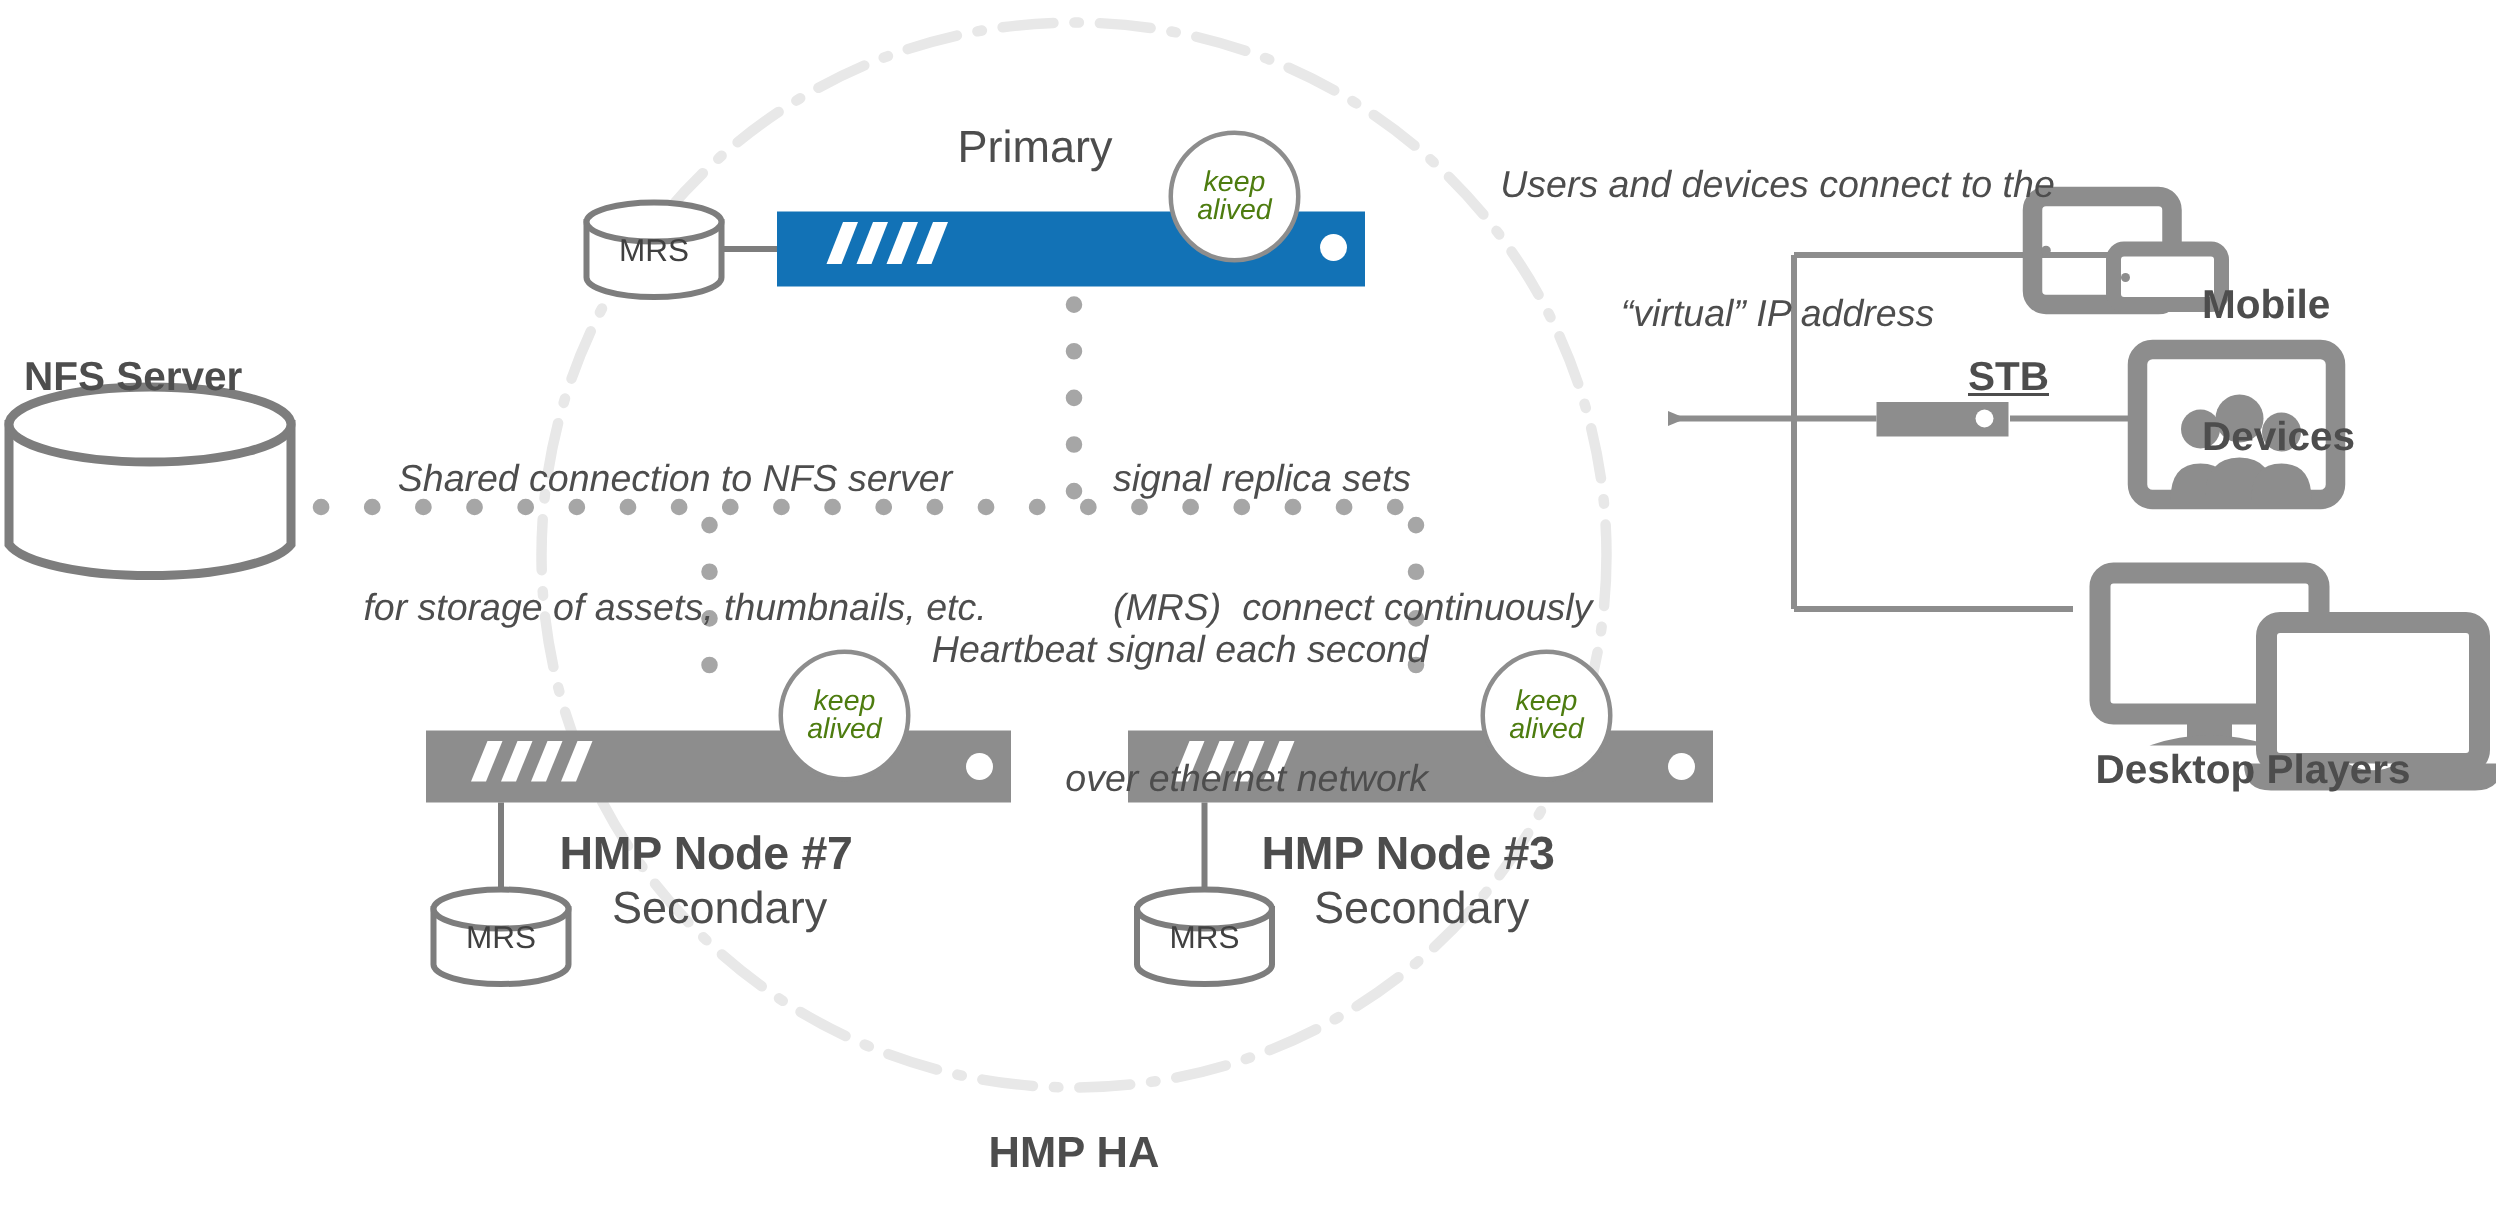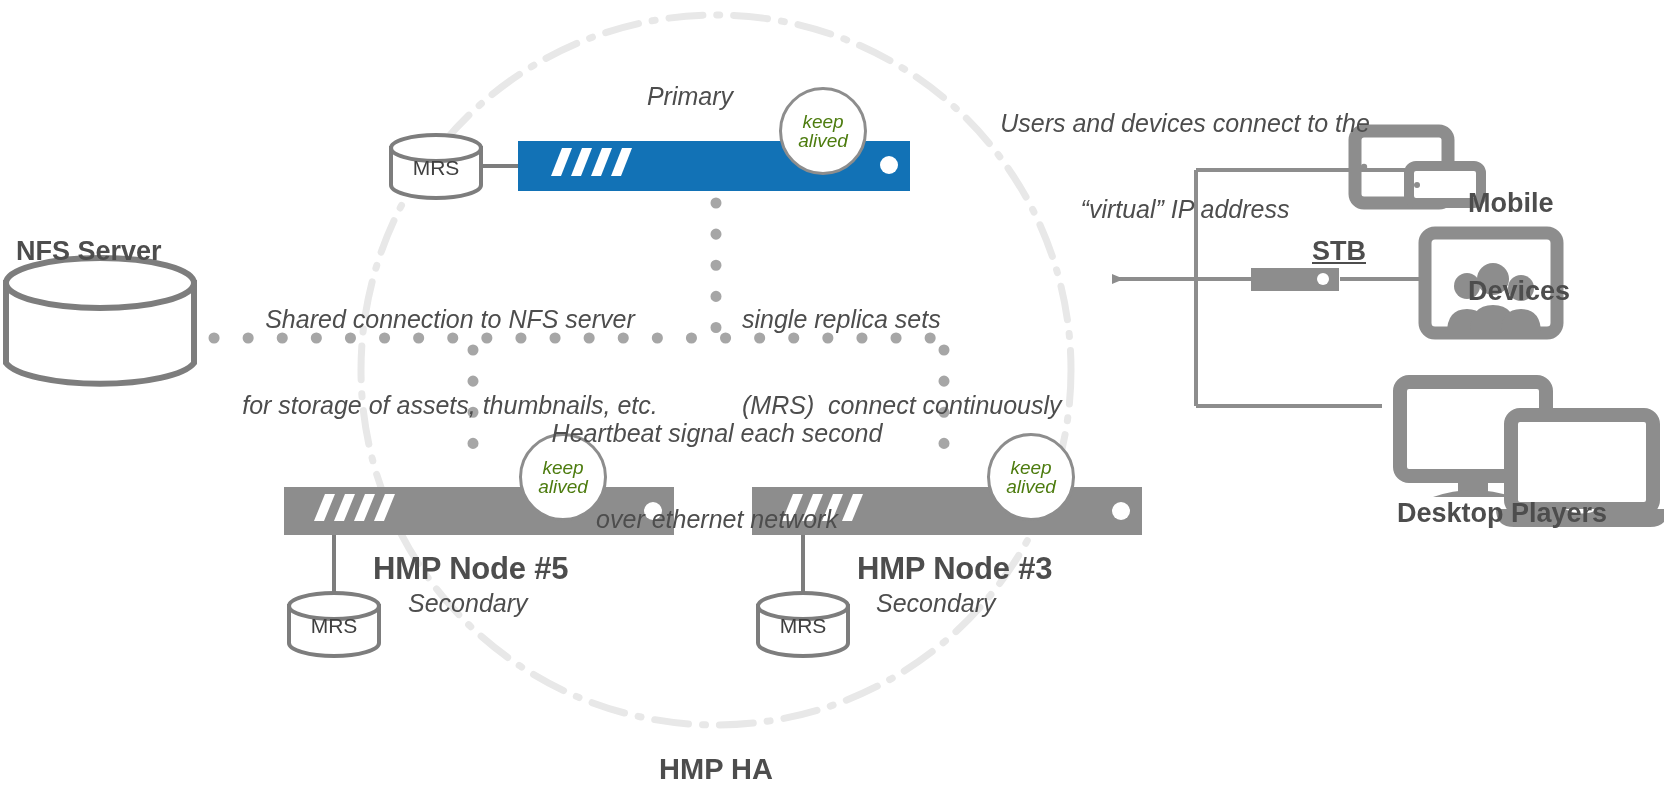--- a/index.html
+++ b/index.html
@@ -7,21 +7,21 @@
     width:1664px;height:810px;overflow:hidden;position:relative;
     font-family:"Liberation Sans","DejaVu Sans",sans-serif;
     color:#4d4d4d;
   }
   #stage{position:absolute;left:0;top:0;width:1664px;height:810px;}
   #svgroot{position:absolute;left:0;top:0;width:1664px;height:810px;}
 
   .lbl{position:absolute;white-space:pre;line-height:1.14;}
 
   .node-title{font-size:31px;font-weight:bold;letter-spacing:-0.2px;}
-  .node-sub{font-size:25px;font-style:italic;}
+  .node-sub{font-size:30px;}
   .body-ital{font-size:25px;font-style:italic;}
   .dev-title{font-size:27px;font-weight:bold;}
   .nfs-title{font-size:27px;font-weight:bold;}
   .cluster-title{font-size:29px;font-weight:bold;text-align:center;}
   .mrs-txt{font-size:21px;color:#404040;text-align:center;}
   .ka-txt{font-size:19px;font-style:italic;color:#4d7c0f;text-align:center;line-height:1.02;}
 
   .keepalive{
     position:absolute;border:3px solid #8d8d8d;background:#ffffff;
     border-radius:50%;display:flex;align-items:center;justify-content:center;
@@ -172,55 +172,55 @@
 
   <div class="keepalive" style="left:779px;top:87px;width:82px;height:82px;">
     <div class="ka-txt">
       <div>keep</div>
       <div>alived</div>
     </div>
   </div>
 
   <div class="lbl mrs-txt" style="left:391px;top:156px;width:90px;">MRS</div>
 
-  <div class="lbl node-title" style="left:373px;top:551px;width:300px;text-align:left;">HMP Node #5</div>
+  <div class="lbl node-title" style="left:373px;top:551px;width:300px;text-align:left;">HMP Node #7</div>
   <div class="lbl node-sub" style="left:408px;top:589px;width:300px;text-align:left;">Secondary</div>
 
   <div class="keepalive" style="left:519px;top:433px;width:82px;height:82px;">
     <div class="ka-txt">
       <div>keep</div>
       <div>alived</div>
     </div>
   </div>
 
   <div class="lbl mrs-txt" style="left:289px;top:614px;width:90px;">MRS</div>
 
-  <div class="lbl node-title" style="left:841px;top:551px;width:300px;text-align:left;margin-left:16px;">HMP Node #3</div>
+  <div class="lbl node-title" style="left:841px;top:551px;width:300px;text-align:left;">HMP Node #3</div>
   <div class="lbl node-sub" style="left:876px;top:589px;width:300px;text-align:left;">Secondary</div>
 
   <div class="keepalive" style="left:987px;top:433px;width:82px;height:82px;">
     <div class="ka-txt">
       <div>keep</div>
       <div>alived</div>
     </div>
   </div>
 
   <div class="lbl mrs-txt" style="left:758px;top:614px;width:90px;">MRS</div>
 
   <div class="lbl body-ital" style="left:200px;top:248px;width:500px;text-align:center;">
     <div>Shared connection to NFS server</div>
     <div>for storage of assets, thumbnails, etc.</div>
   </div>
 
   <div class="lbl body-ital" style="left:742px;top:248px;width:400px;text-align:left;">
-    <div>single replica sets</div>
+    <div>signal replica sets</div>
     <div>(MRS)  connect continuously</div>
   </div>
 
-  <div class="lbl body-ital" style="left:482px;top:362px;width:470px;text-align:center;">
+  <div class="lbl body-ital" style="left:482px;top:362px;width:470px;text-align:right;">
     <div>Heartbeat signal each second</div>
     <div>over ethernet network</div>
   </div>
 
   <div class="lbl body-ital" style="left:975px;top:52px;width:420px;text-align:center;">
     <div>Users and devices connect to the</div>
     <div>“virtual” IP address</div>
   </div>
 
   <div class="lbl dev-title" style="left:1468px;top:131px;width:200px;text-align:left;line-height:1.08;">

